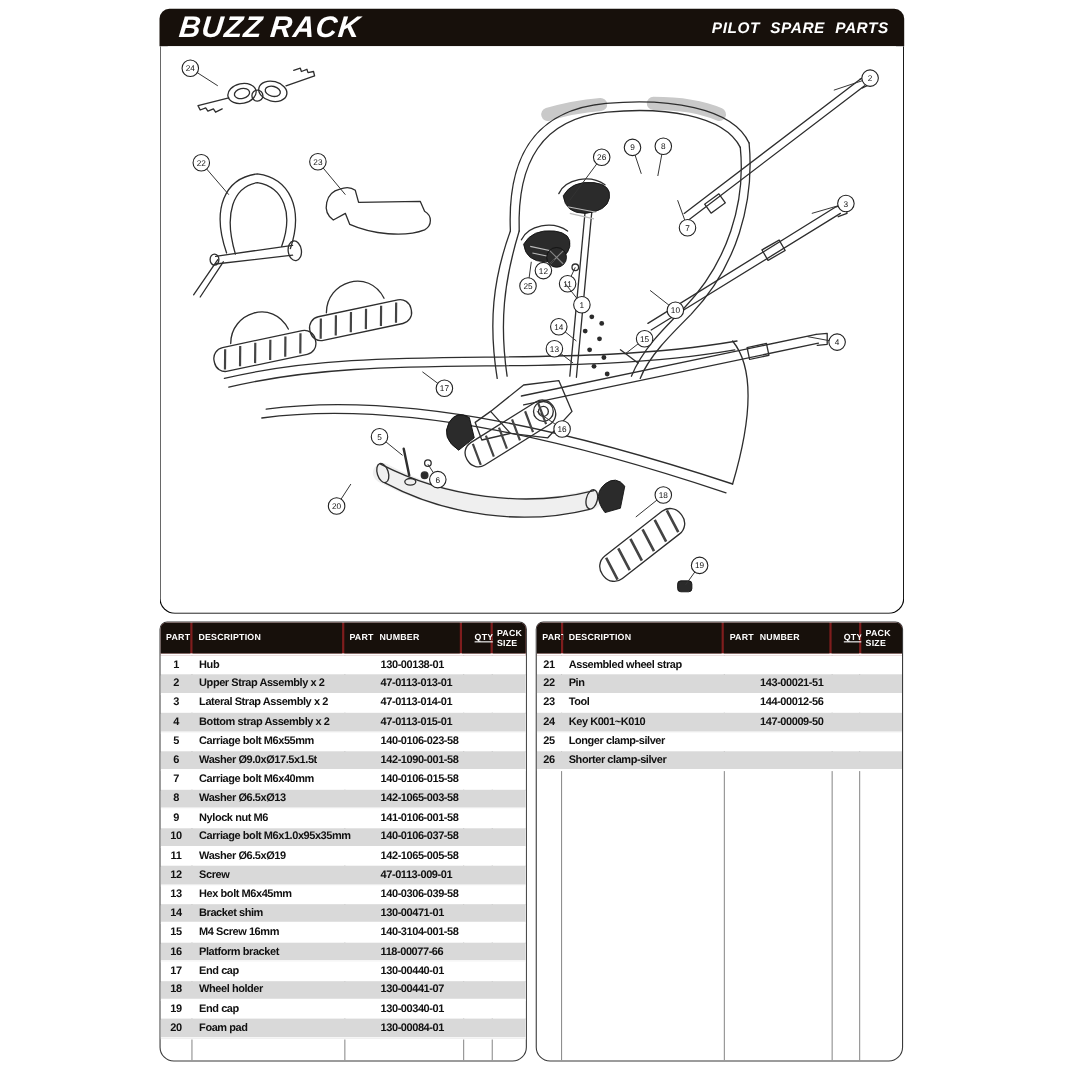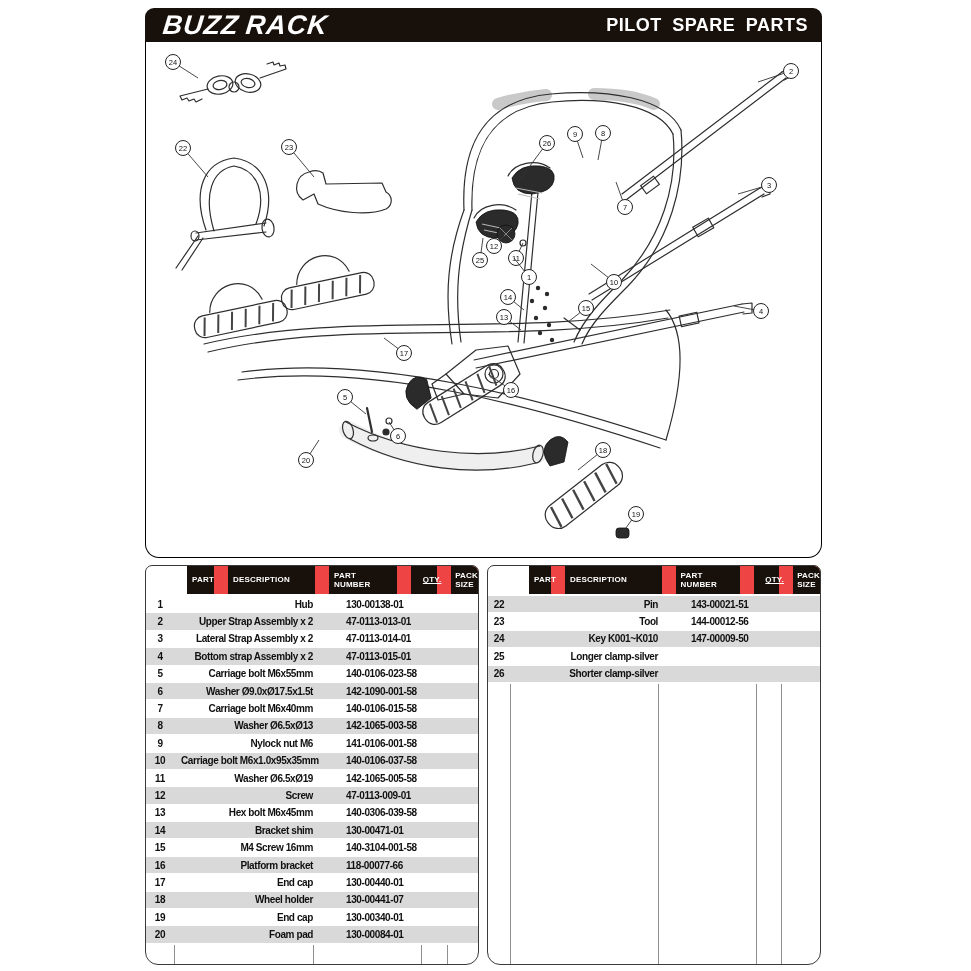--- a/index.html
+++ b/index.html
@@ -7,52 +7,52 @@
   #page { position:relative; width:971px; height:971px; background:#fff; overflow:hidden; }
   #content { position:absolute; left:145px; top:8px; width:677px; }
 
   
   .header-bar {
     height:34px; background:#17100b; border-radius:9px 9px 0 0;
     display:flex; align-items:center; justify-content:space-between; padding:0 14px 0 18px;
   }
   .logo { color:#fff; font-style:italic; font-weight:bold; font-size:27px; letter-spacing:1px; transform:skewX(-6deg); white-space:nowrap; }
   .logo .logo-rack { margin-left:7px; }
-  .header-title { color:#fff; font-weight:bold; font-size:18px; letter-spacing:.5px; word-spacing:5px; white-space:nowrap; }
+  .header-title { color:#fff; font-weight:bold; font-size:14px; letter-spacing:.5px; word-spacing:5px; white-space:nowrap;font-style:italic; }
 
   
   .diagram-box {
     height:516px; border:1.6px solid #000; border-top:none;
     border-radius:0 0 14px 14px; background:#fff; position:relative; overflow:hidden;
   }
   .diagram-box svg { display:block; }
 
   
   .tables-row { display:flex; gap:8px; margin-top:7px; }
   .parts-table {
     width:334px; height:400px; border:1.3px solid #3a3a3a;
     border-radius:7px 7px 13px 13px; overflow:hidden; background:#fff;
     display:flex; flex-direction:column;
   }
-  .thead { display:flex; gap:14px; background:#ef4444; height:30px; border-bottom:2px solid #fff;margin-left:41px; }
+  .thead { display:flex; gap:2px; background:#7f1d1d; height:30px; border-bottom:2px solid #fff; }
   .th {
     background:#17100b; color:#fff; font-weight:bold; font-size:8px; letter-spacing:.2px;
     display:flex; align-items:center; padding-left:5px; line-height:1.15;
   }
   .th.c-qty { justify-content:center; padding-left:16px;text-decoration:underline; }
   .th.c-pack { padding-left:4px; }
   .th.c-pn { word-spacing:3px; }
   .tbody { position:relative; flex:1; }
   .colsep { position:absolute; top:0; bottom:0; width:1px; background:#8f8f8f; }
   .tr { display:grid; height:17.4px; align-items:center; position:relative; }
   .tr.odd  { background:#fff; }
   .tr.even { background:#d9d9d9; box-shadow:0 -1px 0 #fff inset, 0 1px 0 #fff; }
   .td { font-weight:bold; font-size:10px; color:#101010; letter-spacing:-0.4px; white-space:nowrap; line-height:1; }
   .td.c-part { text-align:center; }
-  .td.c-desc { padding-left:7px;text-align:right; }
+  .td.c-desc { padding-left:7px; }
   .td.c-pn   { padding-left:7px;margin-left:26px; }
   
   .parts-table.left  .tr { grid-template-columns:28px 139px 108px 26px 31px; }
   .parts-table.right .tr { grid-template-columns:22px 148px 98px 25px 38px; }
   .parts-table.left  .th.c-part{width:28px;} .parts-table.left .th.c-desc{width:139px;}
   .parts-table.left  .th.c-pn{width:108px;}  .parts-table.left .th.c-qty{width:26px;}
   .parts-table.left  .th.c-pack{width:31px;}
   .parts-table.right .th.c-part{width:22px;} .parts-table.right .th.c-desc{width:148px;}
   .parts-table.right .th.c-pn{width:98px;}   .parts-table.right .th.c-qty{width:25px;}
   .parts-table.right .th.c-pack{width:38px;}
@@ -515,20 +515,27 @@
           <div class="th c-desc">DESCRIPTION</div>
           <div class="th c-pn">PART NUMBER</div>
           <div class="th c-qty">QTY.</div>
           <div class="th c-pack">PACK SIZE</div>
         </div>
         <div class="tbody">
             <div class="colsep" style="left: 22px;"></div>
             <div class="colsep" style="left: 170px;"></div>
             <div class="colsep" style="left: 268px;"></div>
             <div class="colsep" style="left: 293px;"></div>
+            <div class="tr odd">
+              <div class="td c-part">21</div>
+              <div class="td c-desc">Assembled wheel strap</div>
+              <div class="td c-pn"></div>
+              <div class="td c-qty"></div>
+              <div class="td c-pack"></div>
+            </div>
             <div class="tr even">
               <div class="td c-part">22</div>
               <div class="td c-desc">Pin</div>
               <div class="td c-pn">143-00021-51</div>
               <div class="td c-qty"></div>
               <div class="td c-pack"></div>
             </div>
             <div class="tr odd">
               <div class="td c-part">23</div>
               <div class="td c-desc">Tool</div>

